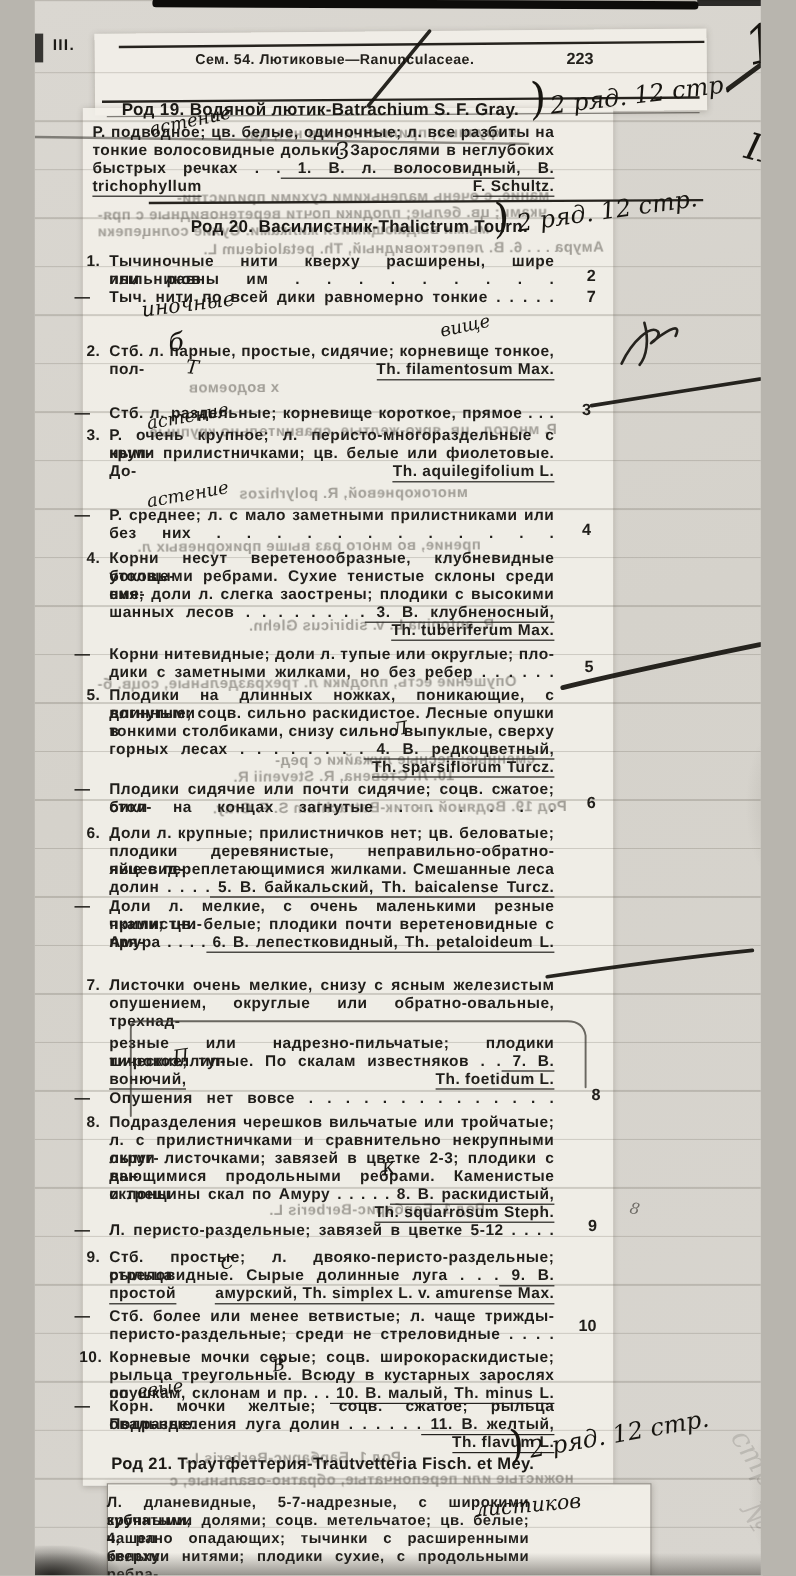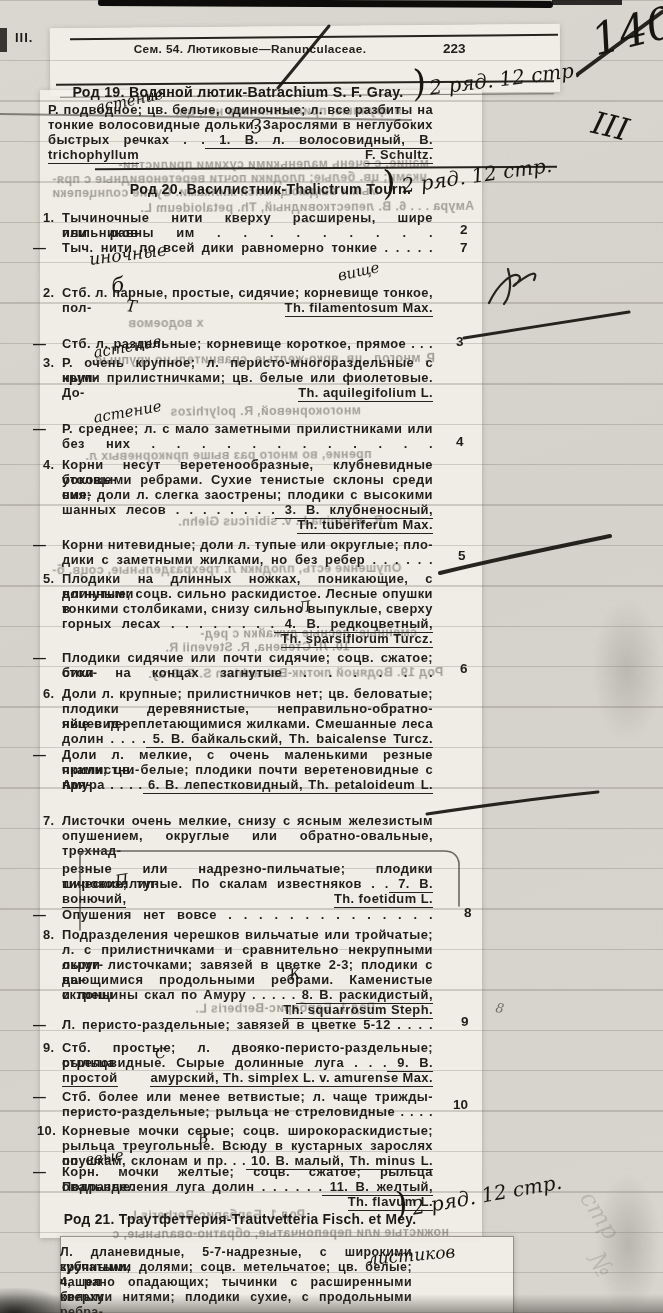--- a/index.html
+++ b/index.html
@@ -1,16 +1,16 @@
 <!DOCTYPE html>
 <html><head>
 <meta charset="utf-8">
 <style>
   html,body{margin:0;padding:0;background:#b8b5ae;}
-  #page{position:relative;width:663px;height:1313px;margin:0 auto;overflow:hidden;
+  #page{position:relative;width:605px;height:1313px;margin:0 auto;overflow:hidden;
         background:linear-gradient(160deg,#dad7d1 0%,#d5d2cb 45%,#d8d5cf 100%);
         font-family:"Liberation Sans",sans-serif;}
   .slip{position:absolute;background:rgba(243,240,233,.88);box-shadow:0 1px 5px rgba(75,70,60,.3);z-index:1;}
   #slip-bottom{border:1px solid rgba(60,56,48,.5);}
   .rules{position:absolute;inset:0;z-index:2;pointer-events:none;
          background-image:repeating-linear-gradient(180deg,rgba(0,0,0,0) 0 39px,rgba(106,101,90,.26) 39px 40.4px);
          background-position:0 21px;}
   .ghost{position:absolute;z-index:3;transform:scaleX(-1) rotate(.4deg);filter:blur(.5px);
          color:rgba(90,87,79,.52);font-weight:bold;font-size:12.4px;letter-spacing:.4px;white-space:pre;}
   .blk{position:absolute;z-index:4;color:#201e1a;font-weight:bold;font-size:12.9px;letter-spacing:.45px;}
@@ -163,21 +163,21 @@
     <div class="blk" style="top: 1017px; left: 62px; width: 371px;">
       <div class="ln"><span class="mk" style="left: -29px;">—</span><span>Л. перисто-раздельные; завязей в цветке 5-12 . . . .</span></div>
     </div>
     <div class="blk" style="top: 1040px; left: 62px; width: 371px;">
       <div class="ln"><span class="mk" style="left: -19px;">9.</span><span>Стб. простые; л. двояко-перисто-раздельные; рыльца</span></div>
       <div class="ln"><span>стреловидные. Сырые долинные луга . . .</span><span class="u"> 9. В. простой</span></div>
       <div class="ln right"><span class="u">амурский, Th. simplex L. v. amurense Max.</span></div>
     </div>
     <div class="blk" style="top: 1089px; left: 62px; width: 371px;">
       <div class="ln"><span class="mk" style="left: -29px;">—</span><span>Стб. более или менее ветвистые; л. чаще трижды-</span></div>
-      <div class="ln"><span>перисто-раздельные; рыльца не стреловидные . . . .</span></div>
+      <div class="ln"><span>перисто-раздельные; среди не стреловидные . . . .</span></div>
     </div>
     <div class="blk" style="top: 1123px; left: 62px; width: 371px;">
       <div class="ln"><span class="mk" style="left: -25px;">10.</span><span>Корневые мочки серые; соцв. широкораскидистые;</span></div>
       <div class="ln"><span>рыльца треугольные. Всюду в кустарных зарослях по</span></div>
       <div class="ln"><span>опушкам, склонам и пр. . .</span><span class="u"> 10. В. малый, Th. minus L.</span></div>
     </div>
     <div class="blk" style="top: 1164px; left: 62px; width: 371px;">
       <div class="ln"><span class="mk" style="left: -29px;">—</span><span>Корн. мочки желтые; соцв. сжатое; рыльца овальные.</span></div>
       <div class="ln"><span>Подразделения луга долин . . . . . .</span><span class="u"> 11. В. желтый,</span></div>
       <div class="ln right"><span class="u">Th. flavum L.</span></div>

